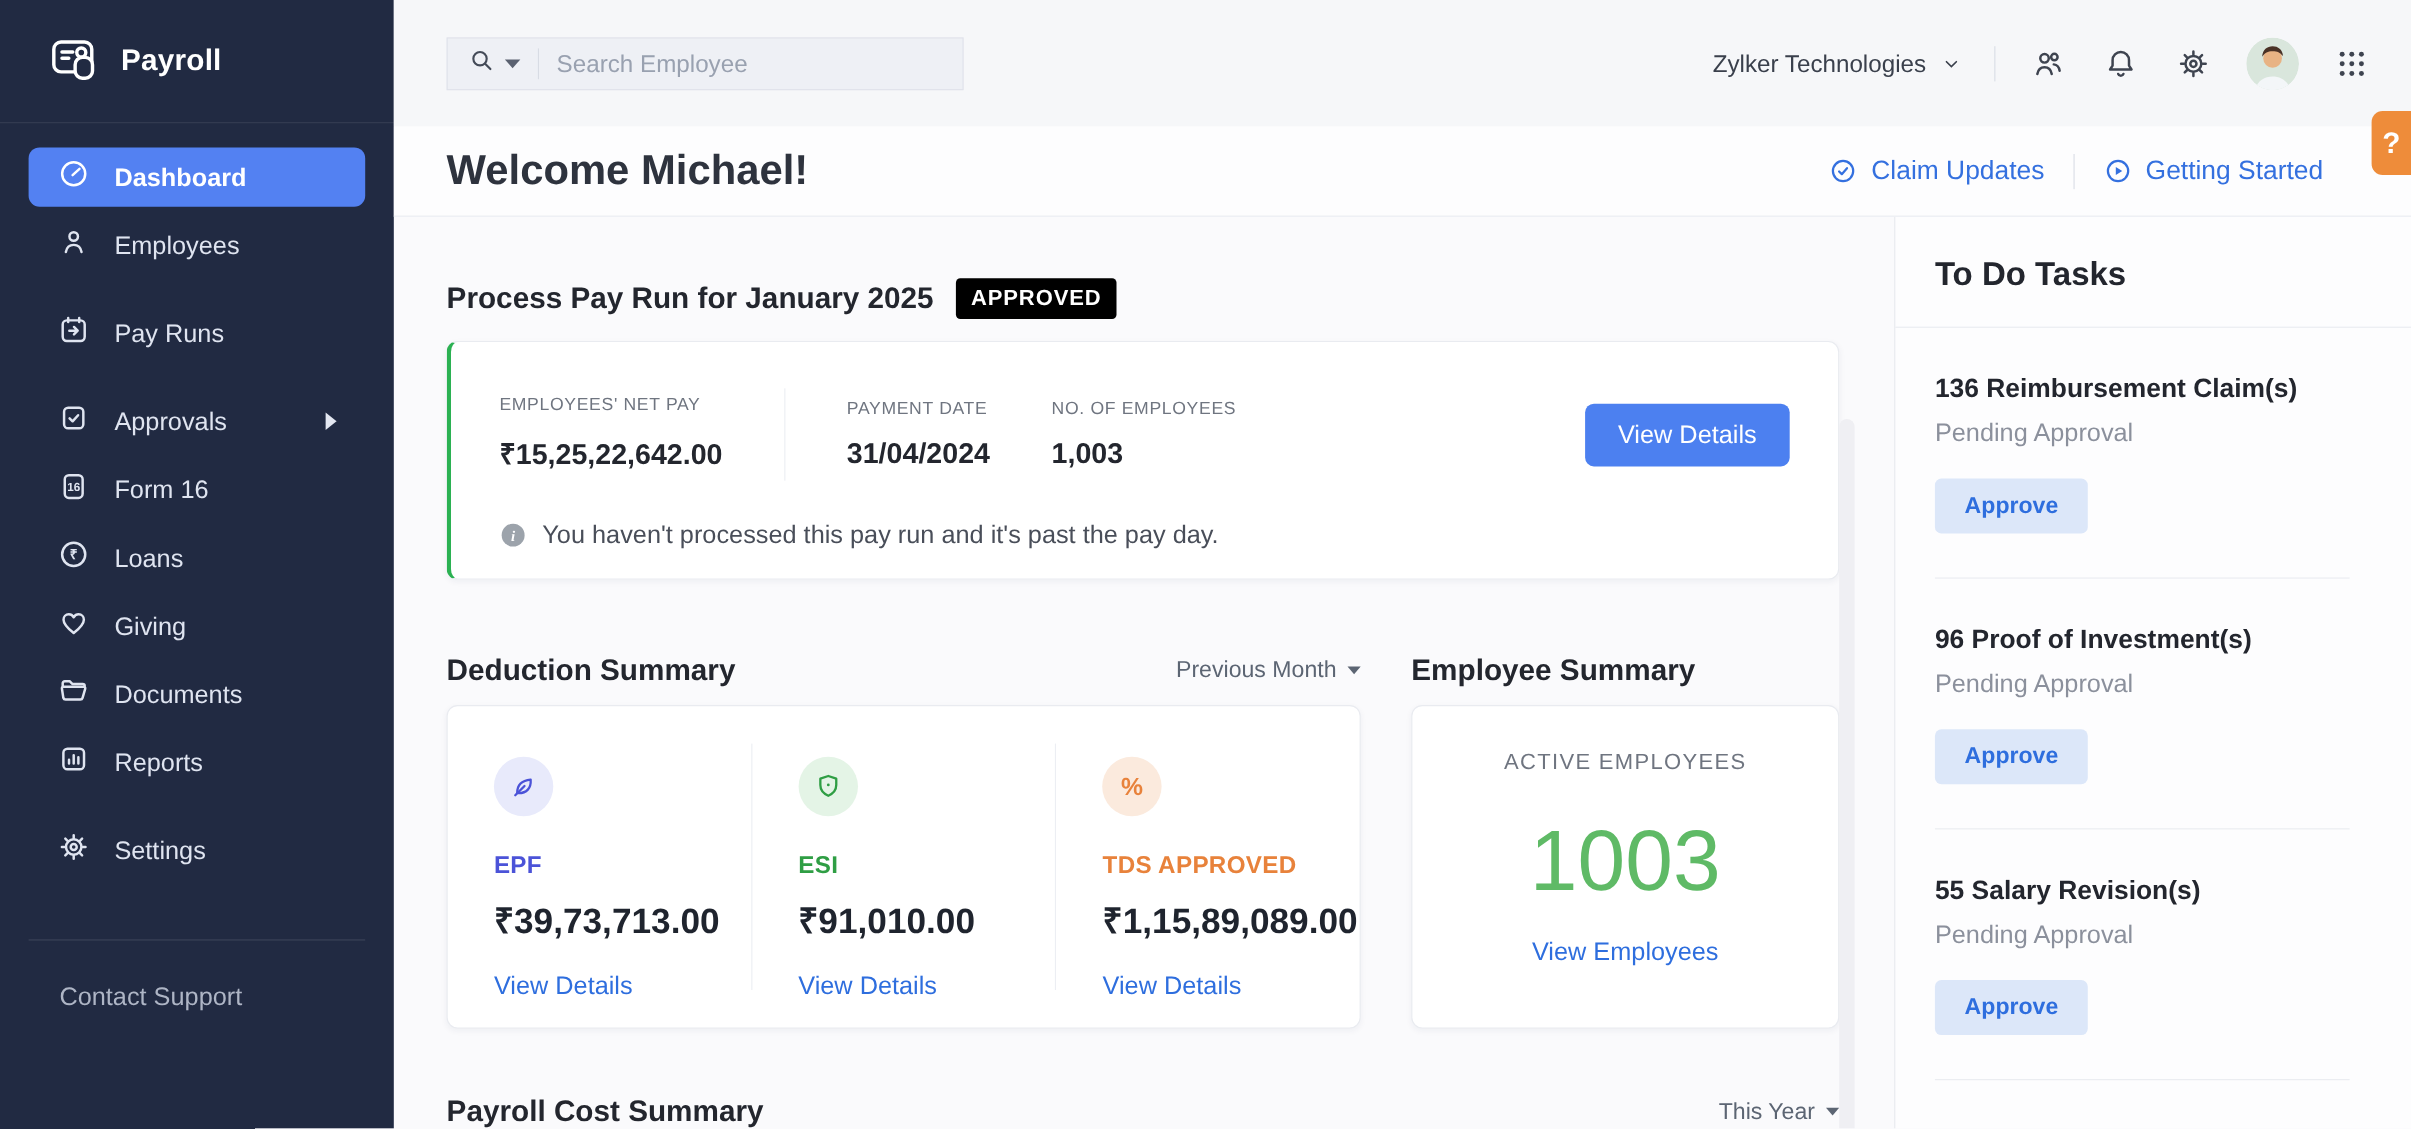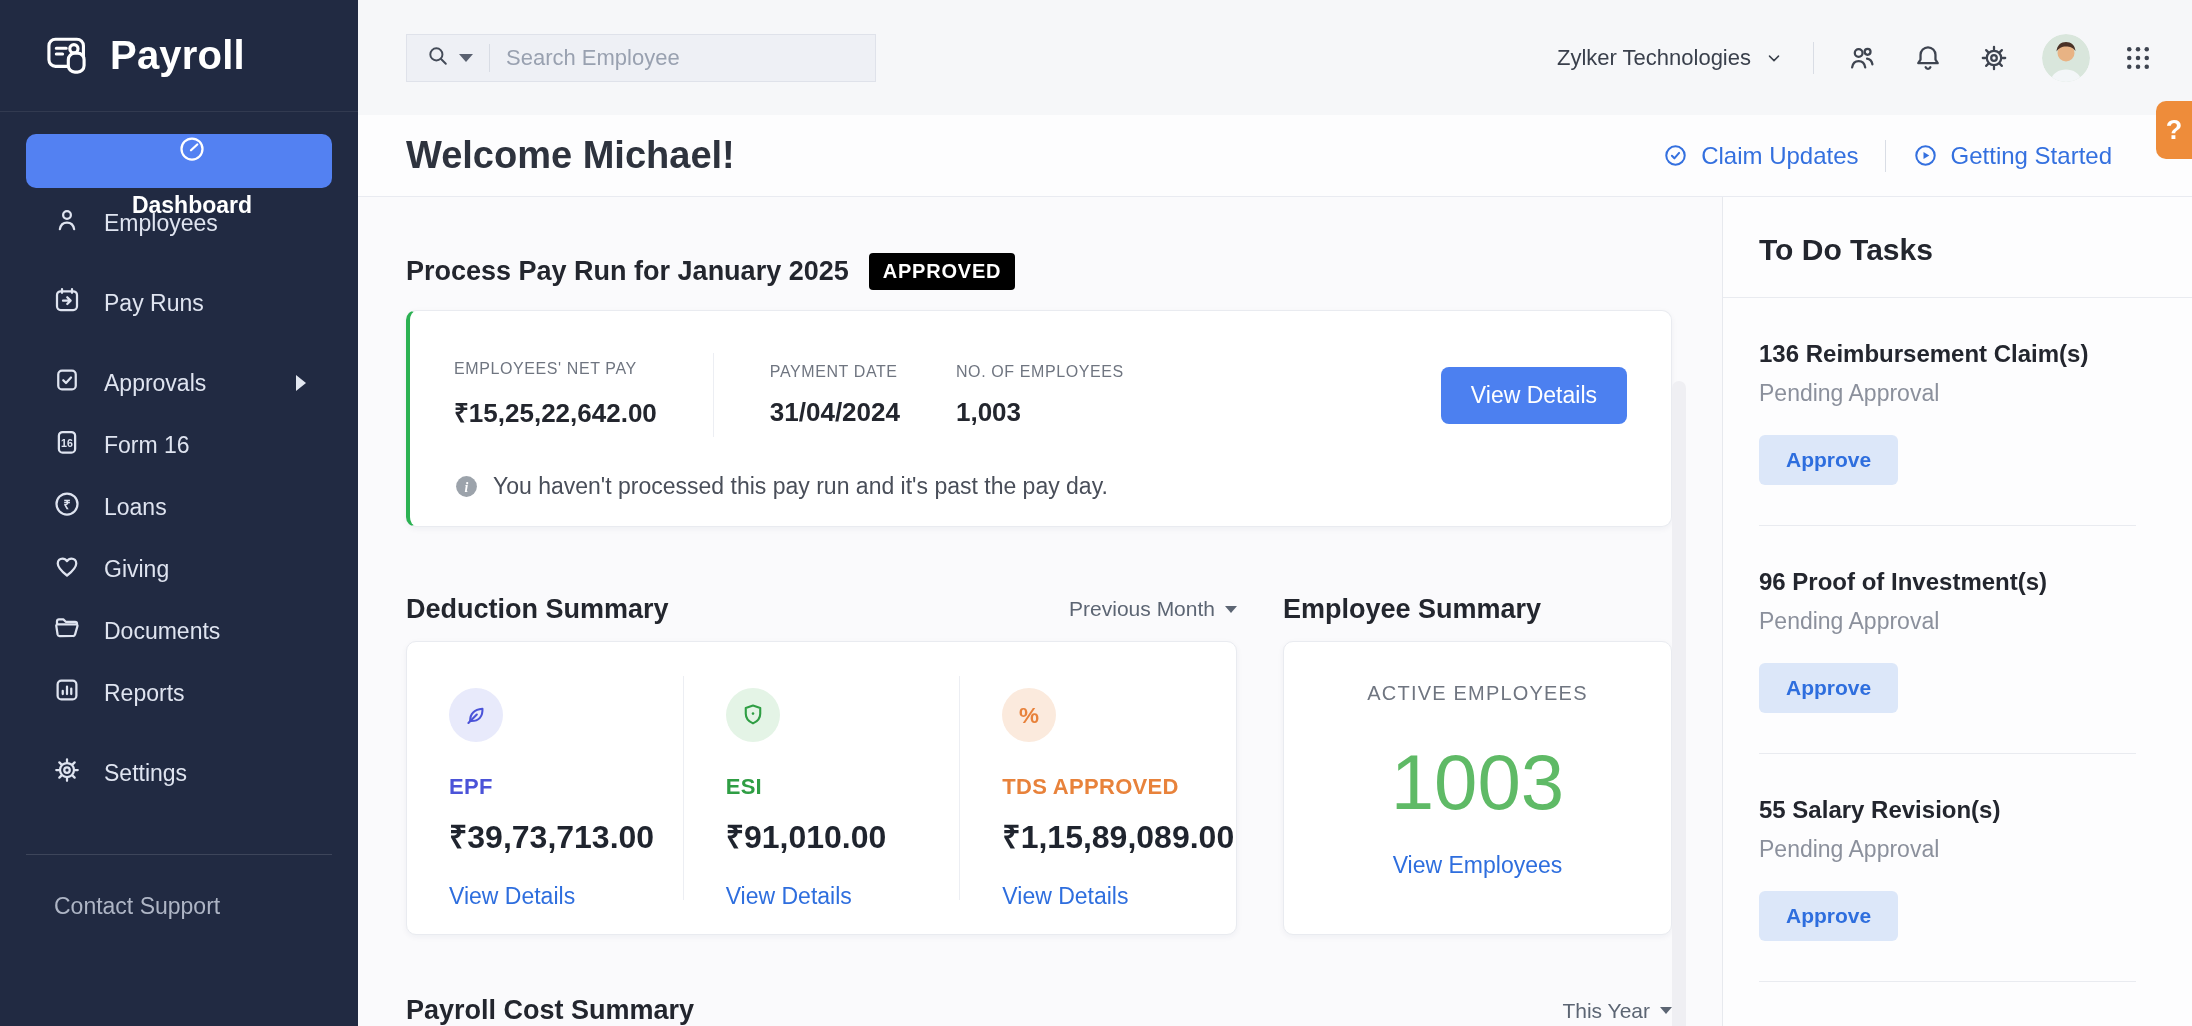--- a/index.html
+++ b/index.html
@@ -5,27 +5,27 @@
   * { margin:0; padding:0; box-sizing:border-box; }
   html,body { width:2192px; height:1026px; overflow:hidden; }
   body { font-family:"Liberation Sans", sans-serif; background:#FAFAFC; }
 
   .app { display:flex; width:2192px; height:1026px; }
 
   
   .sidebar { width:358px; height:100%; background:#212A42; display:flex; flex-direction:column; flex-shrink:0; }
   .logo-strip { height:112px; display:flex; align-items:center; padding-left:44px; gap:20px;
                 border-bottom:1px solid rgba(255,255,255,0.08); }
-  .logo-strip .logo-text { color:#FFFFFF; font-size:40px; font-weight:600; letter-spacing:0.2px; }
+  .logo-strip .logo-text { color:#FFFFFF; font-size:27px; font-weight:600; letter-spacing:0.2px; }
   .nav { padding-top:22px; }
   .nav-item { height:54px; margin:0 26px 8px 26px; display:flex; align-items:center; gap:22px;
               padding-left:26px; border-radius:10px; color:#DFE4F0; font-size:23px; font-weight:500;
               cursor:pointer; position:relative; }
   .nav-item.gap { margin-top:26px; }
-  .nav-item.active { background:#5381F2; color:#FFFFFF; font-weight:600;flex-direction:column; }
+  .nav-item.active { background:#5381F2; color:#FFFFFF; font-weight:600; }
   .nav-item svg { flex-shrink:0; }
   .nav-caret { position:absolute; right:26px; width:0; height:0;
                border-top:8px solid transparent; border-bottom:8px solid transparent; border-left:10px solid #E3E7F1; }
   .sidebar-spacer { flex:1; }
   .sidebar-divider { height:1px; background:rgba(255,255,255,0.13); margin:0 26px 0 26px; }
   .contact-support { color:#AEB5C5; font-size:23px; padding:38px 0 0 54px; margin-bottom:106px; cursor:pointer; }
 
   
   .main { flex:1; display:flex; flex-direction:column; min-width:0; }
 

